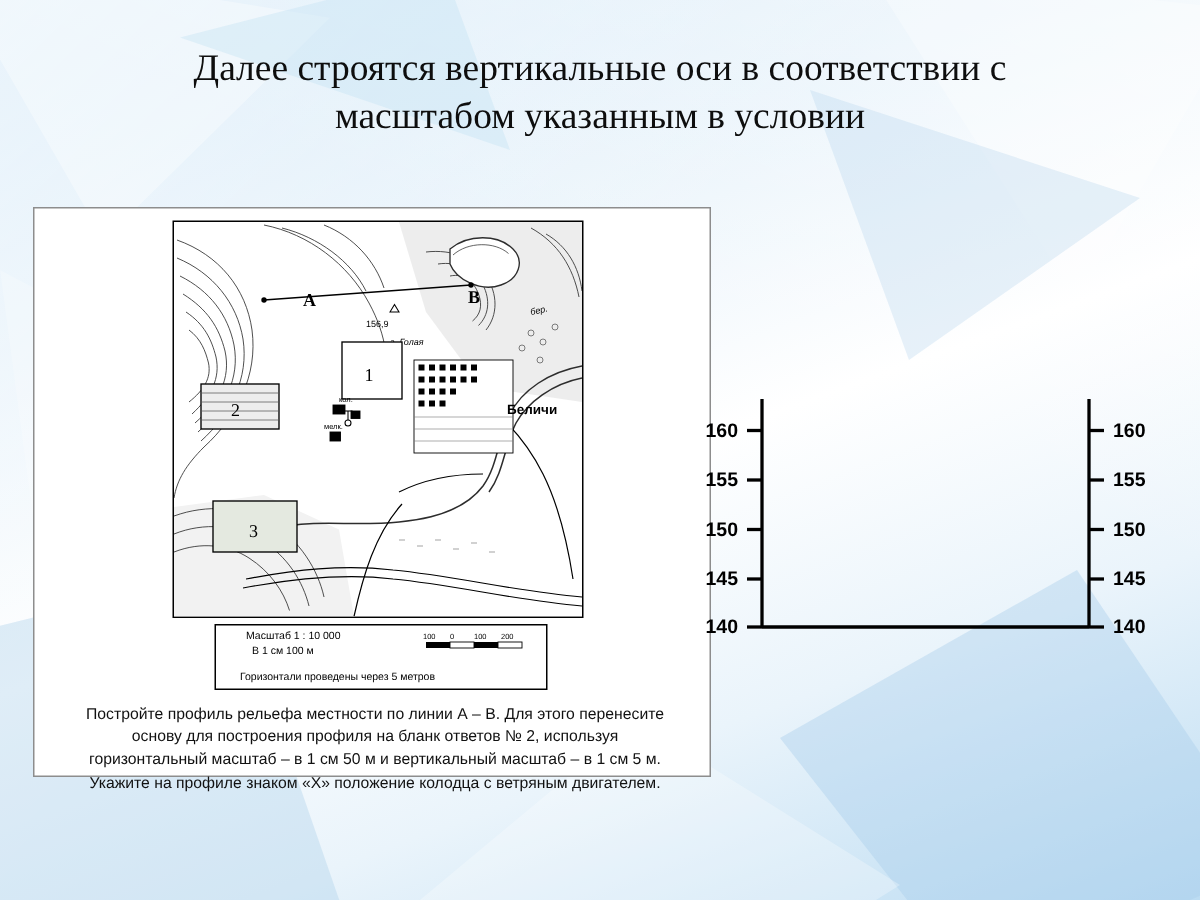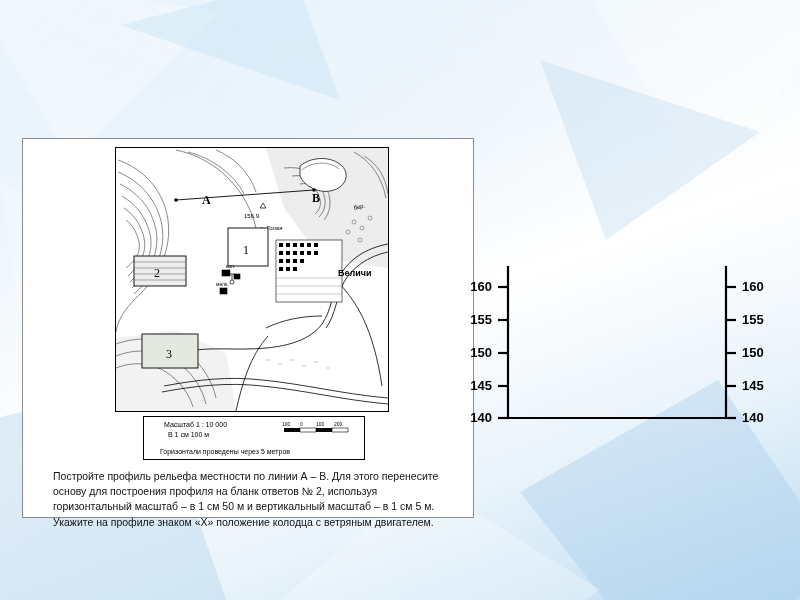--- a/index.html
+++ b/index.html
@@ -89,21 +89,21 @@
   .map-legend .l1 { position:absolute; left:20px; top:4px; }
   .map-legend .l2 { position:absolute; left:24px; top:14px; }
   .map-legend .l3 { position:absolute; left:16px; top:31px; }
   .scalebar { position:absolute; left:136px; top:2px; width:80px; height:22px; }
 
   .task-text {
     position: absolute;
     left: 30px;
     top: 330px;
     width: 394px;
-    text-align: left;
+    text-align: center;
     font-family: "Liberation Sans", sans-serif;
     font-size: 10.5px;
     line-height: 1.45;
     color: #111;
   }
 
   
   .axes {
     position: absolute;
     left: 458px;
@@ -126,20 +126,24 @@
 
   <div class="facet f1"></div>
   <div class="facet f2"></div>
   <div class="facet f3"></div>
   <div class="facet f4"></div>
   <div class="facet f5"></div>
   <div class="facet f6"></div>
   <div class="facet f7"></div>
   <div class="facet f8"></div>
 
+  <div class="title">
+    <div>Далее строятся вертикальные оси в соответствии с</div>
+    <div>масштабом указанным в условии</div>
+  </div>
 
   <div class="task-card">
 
     <div class="map-wrap">
       <svg class="map-svg" width="272" height="263" viewBox="0 0 272 263" xmlns="http://www.w3.org/2000/svg">
         <rect x="0" y="0" width="272" height="263" fill="#ffffff"></rect>
 
         <path d="M150,0 L272,0 L272,120 L205,110 L168,60 Z" fill="#e9e9e9" opacity="0.8"></path>
         <path d="M0,190 L60,182 L110,205 L120,263 L0,263 Z" fill="#f2f2f2"></path>
 

